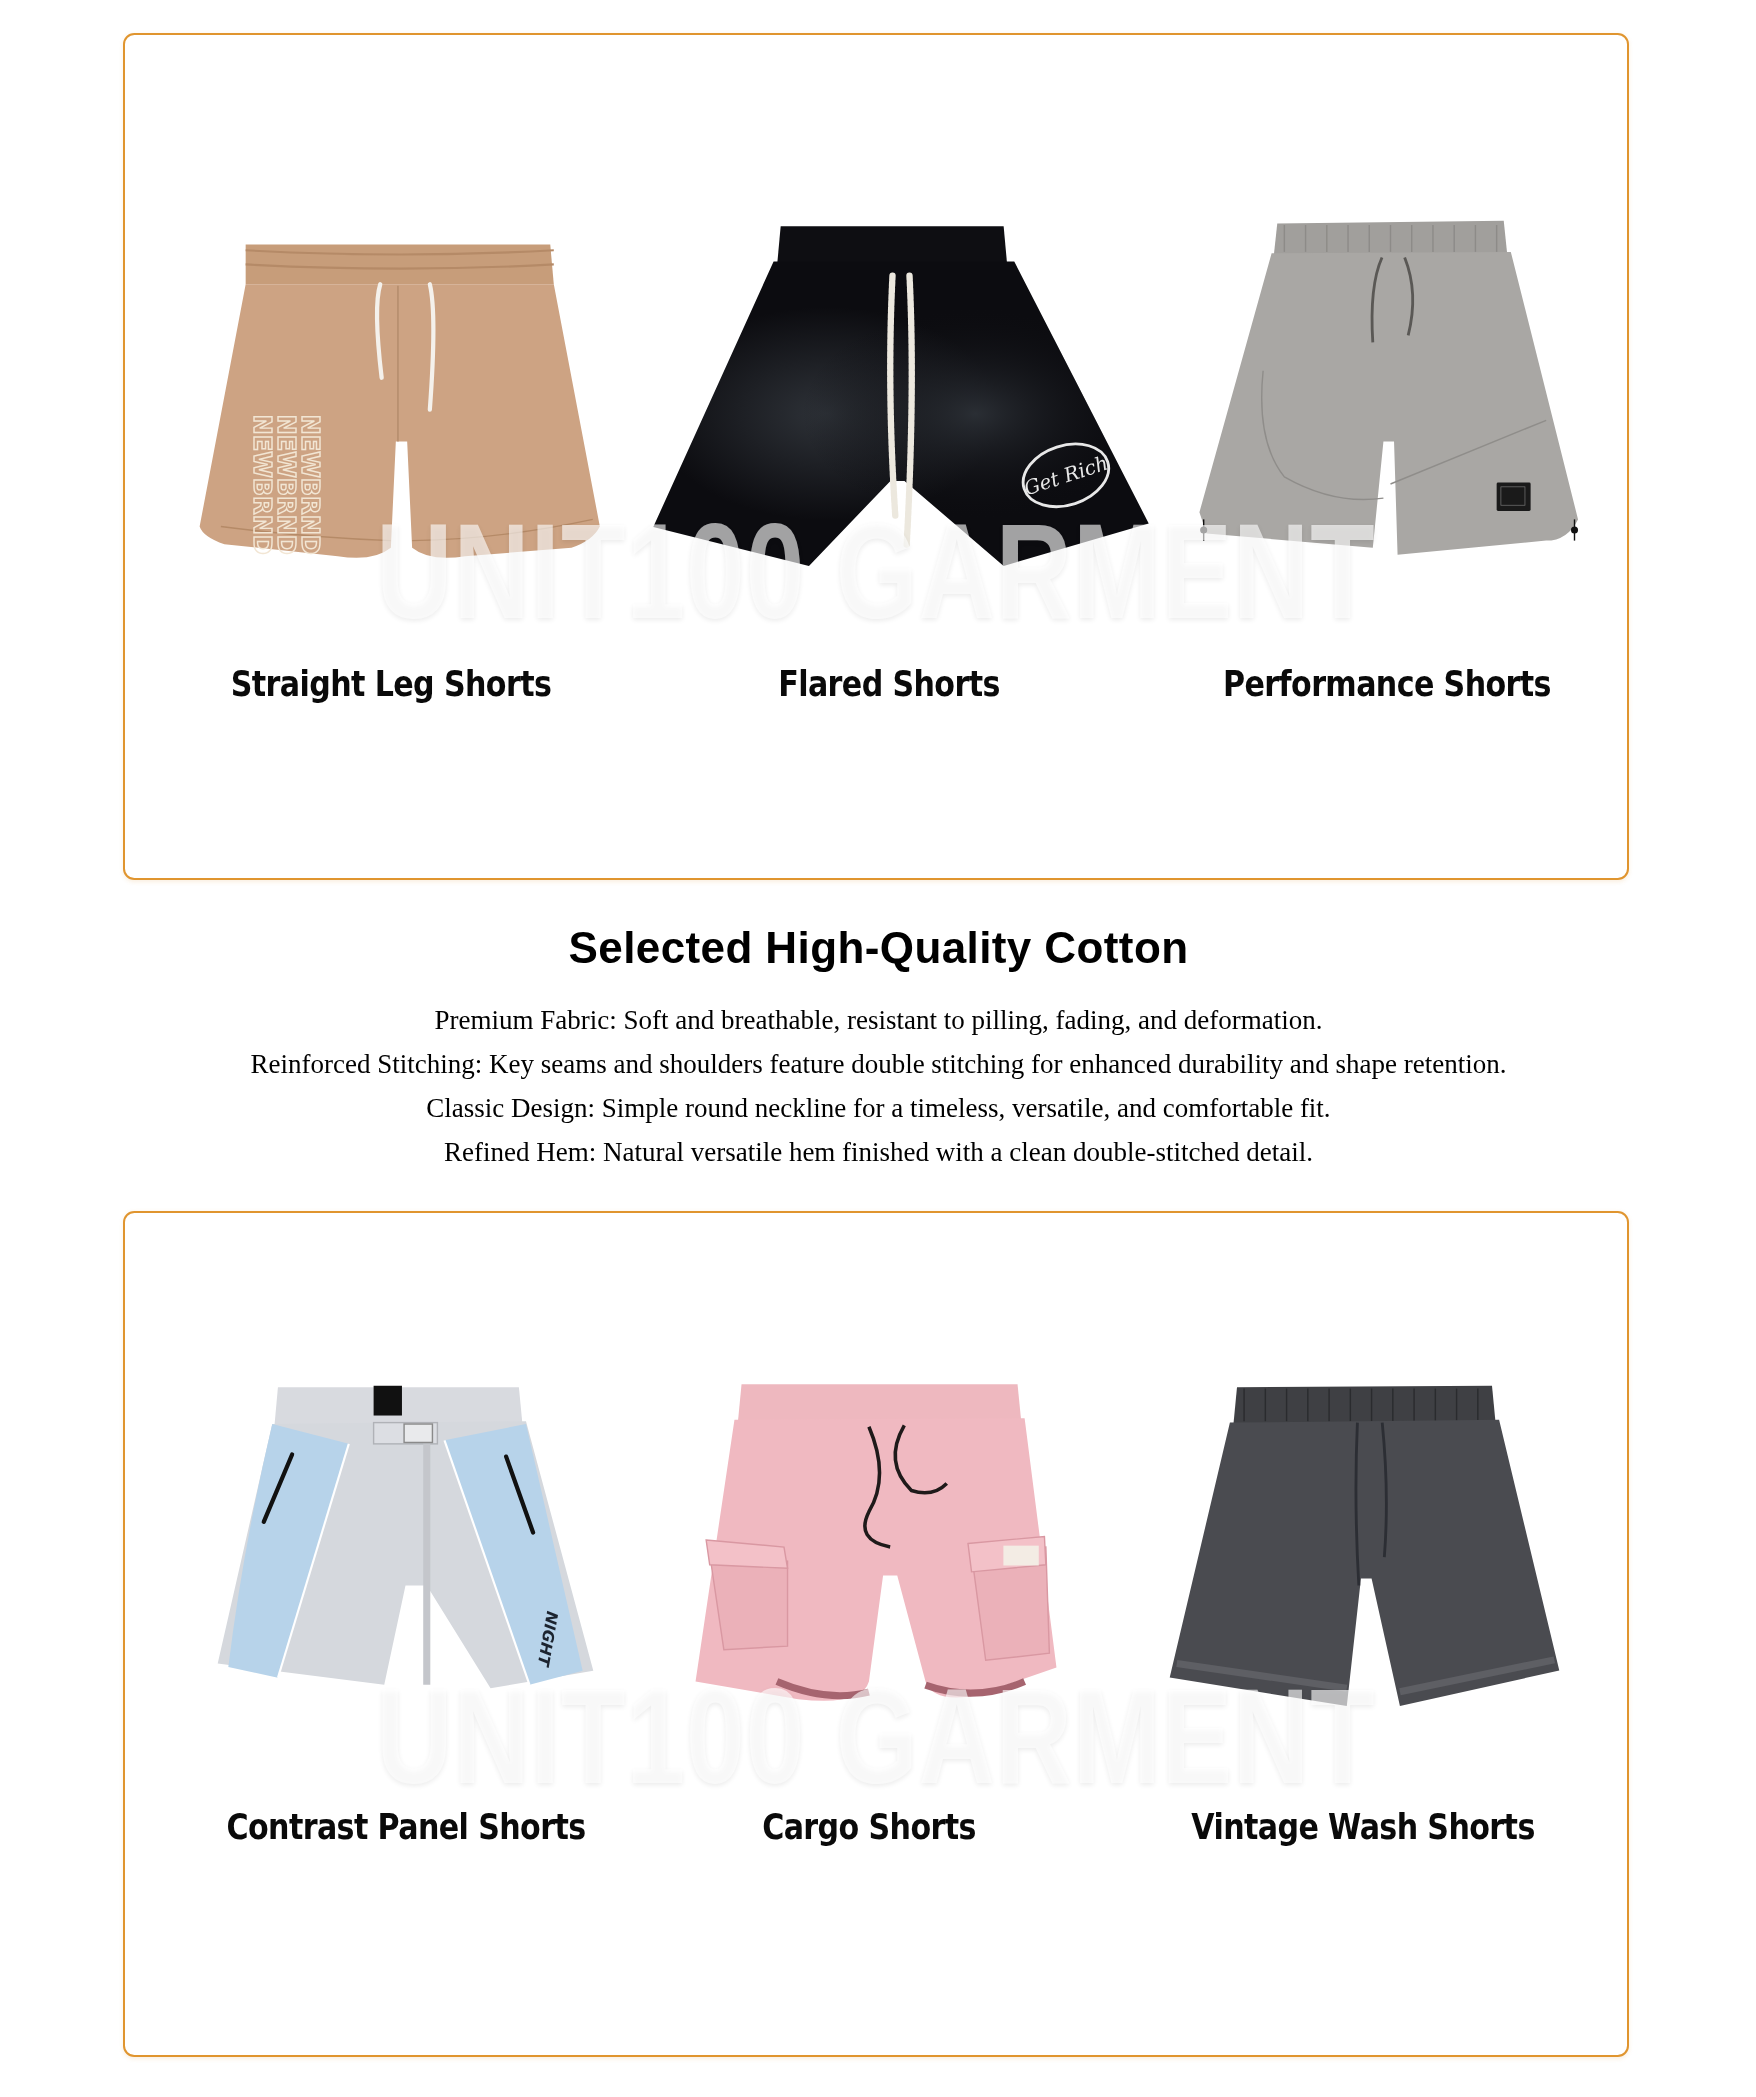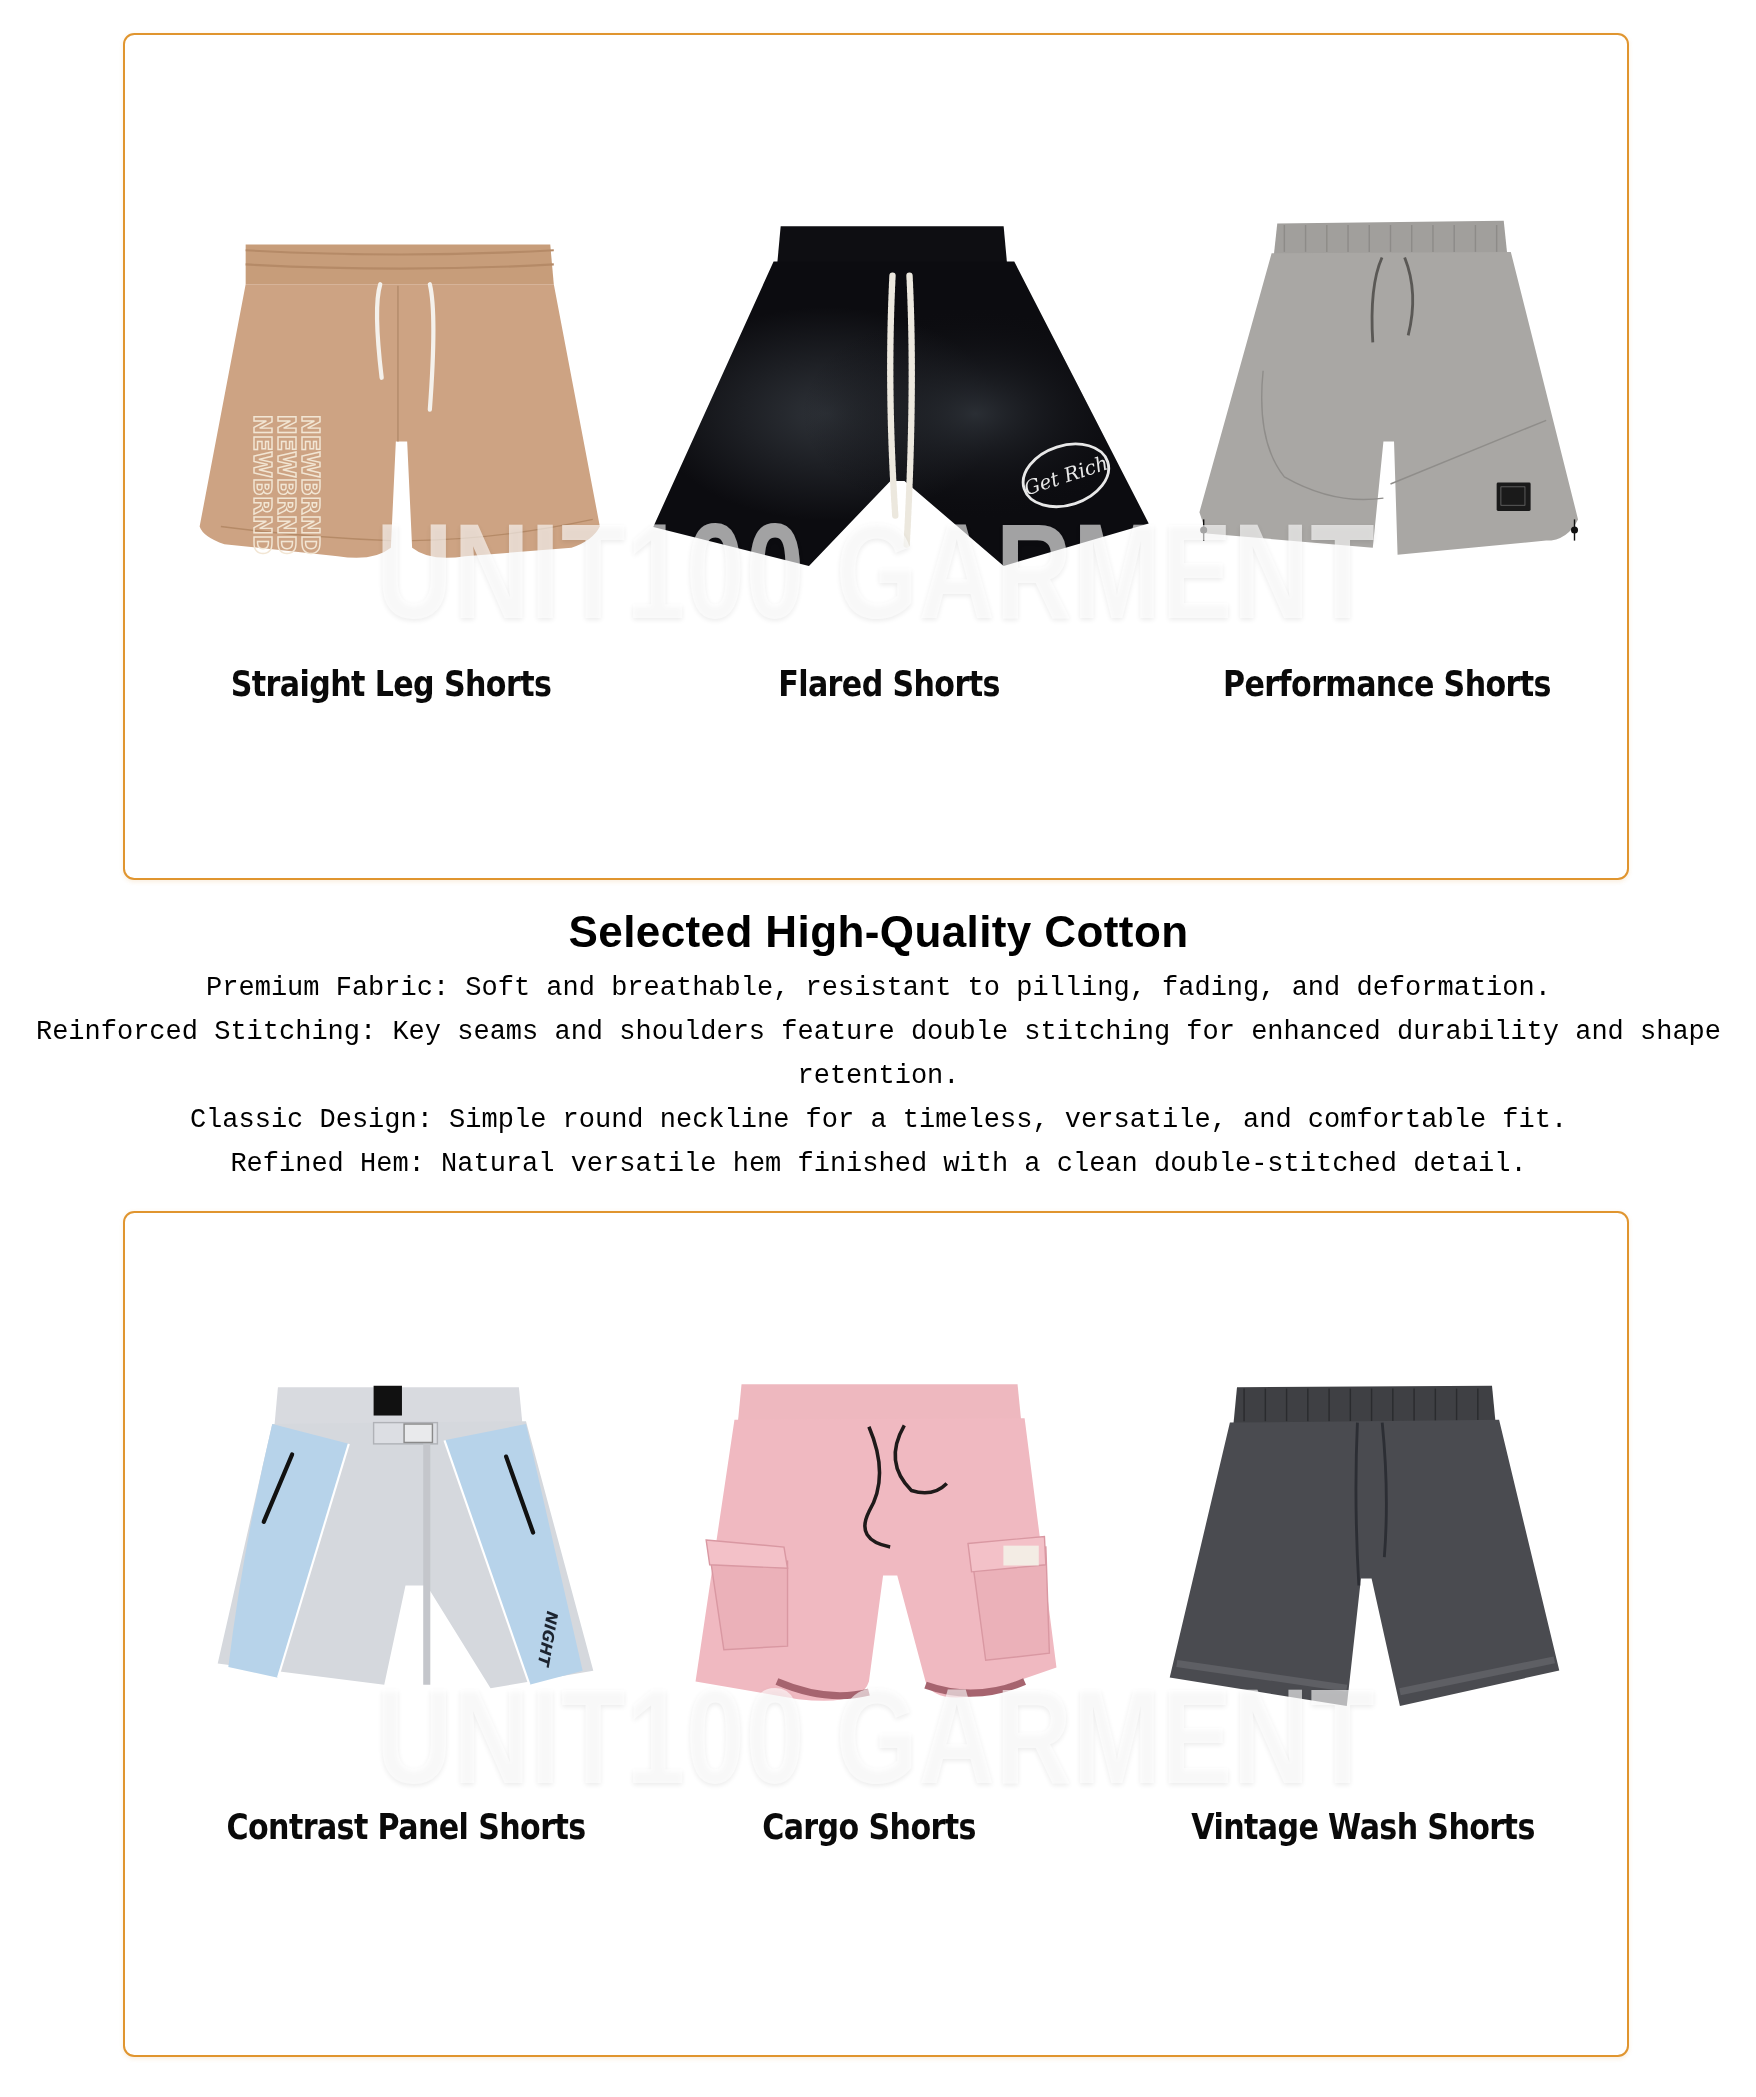--- a/index.html
+++ b/index.html
@@ -21,25 +21,25 @@
   .watermark {
     position: absolute; left: 0; width: 1502px; text-align: center;
     font-family: "Liberation Sans", sans-serif; font-weight: bold; font-size: 135px;
     color: rgba(255,255,255,0.62); letter-spacing: 1.4px;
     transform: scaleX(0.78); transform-origin: center;
     text-shadow: 0 2.1px 5.7px rgba(0,0,0,0.08);
     pointer-events: none; white-space: nowrap;
   }
   .info { position: absolute; left: 0; width: 1757px; top: 898px; text-align: center; }
   .info h2 {
-    margin: 0; font-family: "Liberation Sans", sans-serif; font-weight: bold;
+    margin: 16px; font-family: "Liberation Sans", sans-serif; font-weight: bold;
     font-size: 44px; line-height: 68px; color: #000; letter-spacing: 0.4px;
   }
   .info p {
-    margin: 0; font-family: Liberation Mono, monospace; font-size: 27px;
+    margin: 0; font-family: Liberation Serif, serif; font-size: 27px;
     line-height: 44px; color: #000;
   }
 </style>
 </head>
 <body>
 
 <div class="card top">
 
   <div class="product" style="left:71px; top:194px; width:411px; height:340px;">
     <svg viewBox="0 0 580 480">

